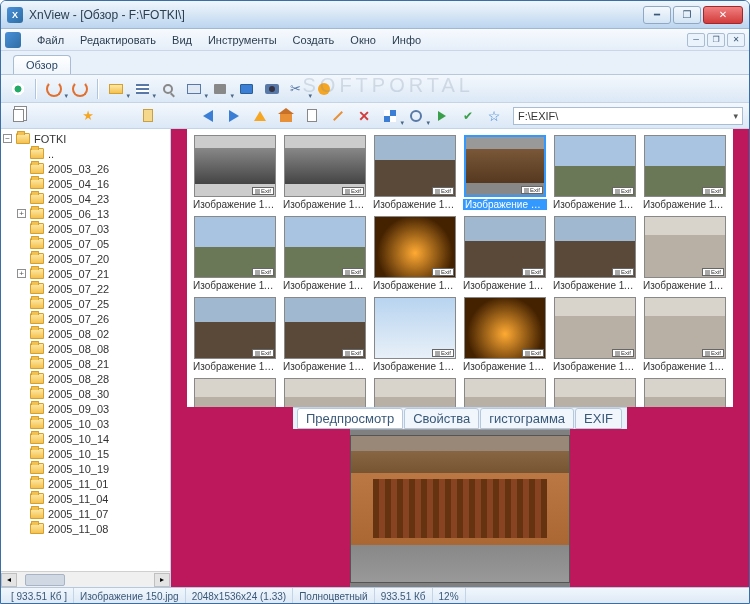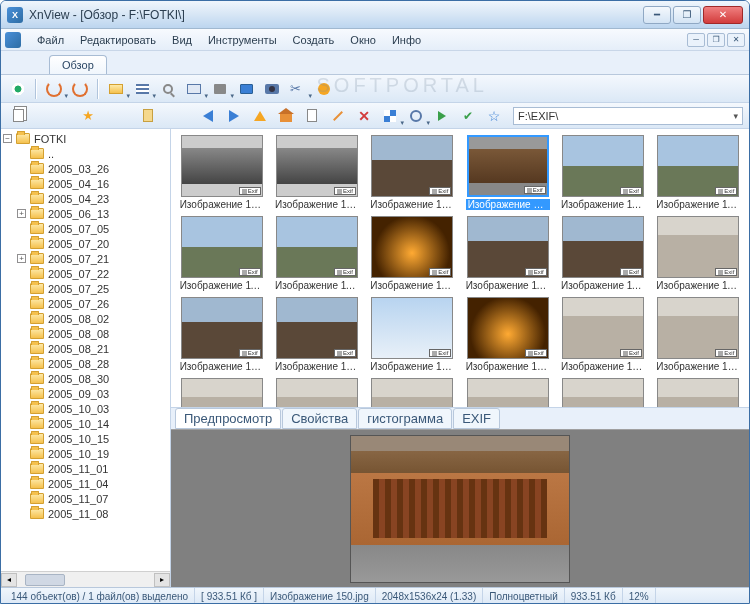--- a/index.html
+++ b/index.html
@@ -15,50 +15,50 @@
 
 
 .menubar { height: 22px; background: linear-gradient(to bottom,#f7fafe,#e5eef9); display:flex; align-items:center; padding: 0 4px; border-bottom:1px solid #c8d6e8; }
 .menubar .app-icon2 { width:16px;height:16px;background:linear-gradient(135deg,#4a90d9,#2e6da4);border-radius:3px;margin-right:8px; }
 .menuitem { padding: 2px 8px; color:#2b3e50; cursor:default; }
 .mdi-btns { margin-left:auto; display:flex; gap:2px; }
 .mdi-btn { width:18px;height:14px;border:1px solid #a8bcd4;background:#eaf2fb;display:flex;align-items:center;justify-content:center;font-size:8px;color:#3a5878;border-radius:2px; }
 
 
 .tabstrip { height: 24px; background:#e8f0fa; display:flex; align-items:flex-end; padding: 0 4px 0 12px; border-bottom:1px solid #b8c8dc; }
-.tab { background:linear-gradient(to bottom,#fff,#f0f6fc); border:1px solid #a8bcd4; border-bottom:none; padding:3px 12px; border-radius:4px 4px 0 0; margin-right:2px; color:#2b4664;margin-left:36px; }
+.tab { background:linear-gradient(to bottom,#fff,#f0f6fc); border:1px solid #a8bcd4; border-bottom:none; padding:3px 12px; border-radius:4px 4px 0 0; margin-right:2px; color:#2b4664; }
 
 
 .toolbar { height: 28px; background: linear-gradient(to bottom,#f4f8fd,#dbe8f6); display:flex; align-items:center; padding: 0 6px; border-bottom:1px solid #c4d4e8; gap:4px; }
 .tbtn { width:22px; height:22px; display:flex; align-items:center; justify-content:center; border-radius:3px; cursor:default; position:relative; }
 .tbtn.dd::after { content:"▾"; font-size:7px; color:#4a6888; position:absolute; right:-3px; bottom:0; }
 .sep { width:2px; height:20px; border-left:1px solid #b0c4dc; border-right:1px solid #fff; margin:0 2px; }
 .tbar2 { height: 26px; }
 .addrbar { flex:1; height:18px; border:1px solid #a8bcd4; background:#fff; padding:0 4px; display:flex; align-items:center; color:#333; margin-left:4px; }
 .addrbar::after { content:"▾"; margin-left:auto; font-size:9px; color:#555; }
 
 
-.watermark { position:absolute; top:74px; right:262px; font-size:20px; color:rgba(120,140,160,0.25); letter-spacing:4px; font-weight:300; pointer-events:none; z-index:5; }
+.watermark { position:absolute; top:74px; right:276px; font-size:20px; color:rgba(120,140,160,0.25); letter-spacing:4px; font-weight:300; pointer-events:none; z-index:5; }
 
 
 .main { display:flex; height: calc(604px - 28px - 22px - 24px - 28px - 26px - 18px); }
 .tree-pane { width:170px; border-right:1px solid #c4d4e8; display:flex; flex-direction:column; }
 .tree { flex:1; overflow:auto; background:#fff; padding:2px 0; }
 .tree-item { display:flex; align-items:center; height:15px; padding-left:34px; white-space:nowrap; color:#333; }
 .tree-item.root { padding-left:20px; }
 .tree-item .toggle { width:9px; height:9px; border:1px solid #908f90; display:inline-flex; align-items:center; justify-content:center; font-size:8px; line-height:1; margin-left:-18px; margin-right:4px; background:#fff; color:#555; }
 .tree-item.noroot .toggle { visibility:hidden; }
 .folder-icon { width:14px; height:11px; background:linear-gradient(to bottom,#fde9a8,#f5c14e); border:1px solid #d4a030; border-radius:1px 1px 0 0; margin-right:4px; position:relative; }
 .folder-icon::before { content:""; position:absolute; top:-3px; left:0; width:6px; height:3px; background:#f5c14e; border:1px solid #d4a030; border-bottom:none; border-radius:1px 1px 0 0; }
 .tree-hscroll { height:16px; background:#f0f0f0; border-top:1px solid #d0d0d0; display:flex; align-items:center; }
 .hscroll-btn { width:16px;height:14px;background:#e4e4e4;border:1px solid #c0c0c0;display:flex;align-items:center;justify-content:center;font-size:8px; }
 .hscroll-thumb { width:40px;height:12px;background:#d0d8e4;border:1px solid #a8b4c4;border-radius:2px;margin-left:8px; }
 
 
-.right-pane { flex:1; display:flex; flex-direction:column; background:#8b5cf6; }
+.right-pane { flex:1; display:flex; flex-direction:column; background:#be185d;align-items:center; }
 .thumb-area { flex:1; overflow:auto; background:#fff; padding:4px; }
 .thumb-grid { display:grid; grid-template-columns: repeat(6, 1fr); gap:2px; }
 .thumb { display:flex; flex-direction:column; align-items:center; padding:2px; }
 .thumb-img { width:82px; height:62px; border:1px solid #888; background:#d8d8d8; position:relative; overflow:hidden; }
 .thumb-img.sel { border:2px solid #3399ff; }
 .exif-badge { position:absolute; bottom:1px; right:1px; background:#fff; border:1px solid #666; font-size:6px; padding:0 2px; color:#333; display:flex; align-items:center; gap:1px; }
 .exif-badge::before { content:""; width:5px; height:5px; background:#aaa; }
 .thumb-label { font-size:10px; color:#333; margin-top:2px; max-width:84px; overflow:hidden; white-space:nowrap; text-overflow:ellipsis; text-align:center; }
 .thumb-label.sel { background:#3399ff; color:#fff; padding:0 2px; }
 
@@ -272,20 +272,25 @@
           <span>2005_04_23</span>
         </div>
         <div class="tree-item ">
           <span class="toggle">+</span>
           <span class="folder-icon"></span>
           <span>2005_06_13</span>
         </div>
         <div class="tree-item noroot">
           <span class="toggle">+</span>
           <span class="folder-icon"></span>
+          <span>2005_07_03</span>
+        </div>
+        <div class="tree-item noroot">
+          <span class="toggle">+</span>
+          <span class="folder-icon"></span>
           <span>2005_07_05</span>
         </div>
         <div class="tree-item noroot">
           <span class="toggle">+</span>
           <span class="folder-icon"></span>
           <span>2005_07_20</span>
         </div>
         <div class="tree-item ">
           <span class="toggle">+</span>
           <span class="folder-icon"></span>
@@ -522,20 +527,19 @@
       <div class="ptab">гистограмма</div>
       <div class="ptab">EXIF</div>
     </div>
     <div class="preview-area">
       <div class="preview-img"></div>
     </div>
   </div>
 </div>
 
 <div class="statusbar">
-  <div class="cell">144 объект(ов) / 1 файл(ов) выделено</div>
   <div class="cell">[ 933.51 Кб ]</div>
   <div class="cell">Изображение 150.jpg</div>
   <div class="cell">2048x1536x24 (1.33)</div>
   <div class="cell">Полноцветный</div>
   <div class="cell">933.51 Кб</div>
   <div class="cell">12%</div>
 </div>
 
 </body></html>

